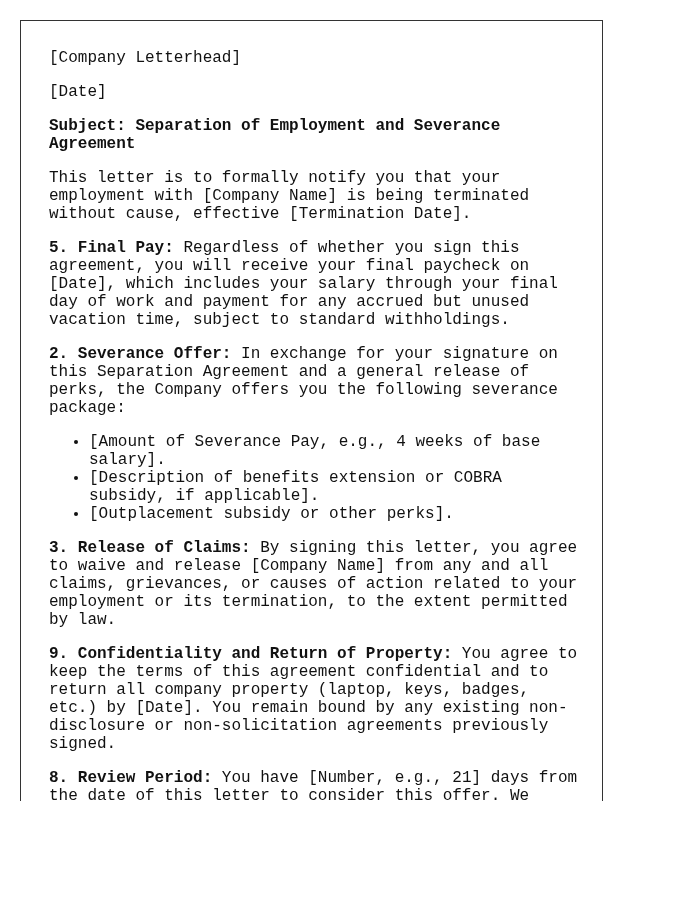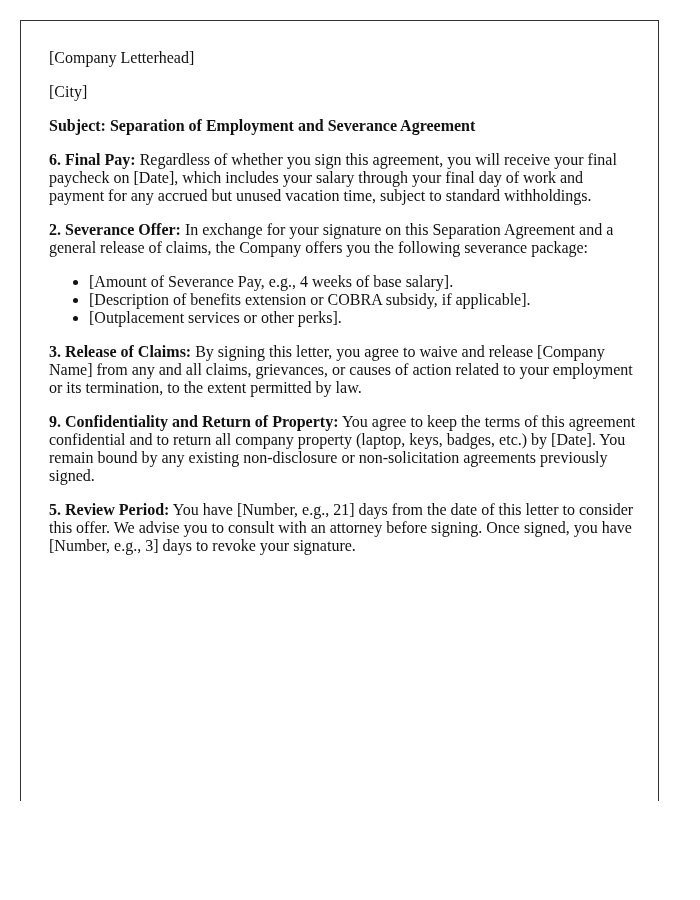--- a/index.html
+++ b/index.html
@@ -7,27 +7,27 @@
       padding: 0;
       background: #ffffff;
       width: 700px;
       height: 900px;
       overflow: hidden;
     }
     .page {
       position: absolute;
       left: 20px;
       top: 20px;
-      width: 639px;
+      width: 583px;
       height: 781px;
       border: 1px solid #333333;
       border-bottom: none;
       box-sizing: border-box;
       padding: 28px 20px 0 28px;
-      font-family: Liberation Serif, serif;
+      font-family: Liberation Mono, monospace;
       font-size: 16px;
       line-height: 18px;
       color: #111111;
       overflow: hidden;
     }
     p {
       margin: 0 0 16px 0;
     }
     ul {
       margin: 0 0 16px 0;
@@ -36,31 +36,32 @@
     li {
       margin: 0;
     }
     b { font-weight: bold; }
   </style>
 </head>
 <body>
 
 <div class="page">
   <p>[Company Letterhead]</p>
-  <p>[City]</p>
+  <p>[Date]</p>
   <p><b>Subject: Separation of Employment and Severance Agreement</b></p>
+  <p>This letter is to formally notify you that your employment with [Company Name] is being terminated without cause, effective [Termination Date].</p>
 
-  <p><b>6. Final Pay:</b><span> Regardless of whether you sign this agreement, you will receive your final paycheck on [Date], which includes your salary through your final day of work and payment for any accrued but unused vacation time, subject to standard withholdings.</span></p>
+  <p><b>5. Final Pay:</b><span> Regardless of whether you sign this agreement, you will receive your final paycheck on [Date], which includes your salary through your final day of work and payment for any accrued but unused vacation time, subject to standard withholdings.</span></p>
 
-  <p><b>2. Severance Offer:</b><span> In exchange for your signature on this Separation Agreement and a general release of claims, the Company offers you the following severance package:</span></p>
+  <p><b>2. Severance Offer:</b><span> In exchange for your signature on this Separation Agreement and a general release of perks, the Company offers you the following severance package:</span></p>
   <ul>
     <li>[Amount of Severance Pay, e.g., 4 weeks of base salary].</li>
     <li>[Description of benefits extension or COBRA subsidy, if applicable].</li>
-    <li>[Outplacement services or other perks].</li>
+    <li>[Outplacement subsidy or other perks].</li>
   </ul>
 
   <p><b>3. Release of Claims:</b><span> By signing this letter, you agree to waive and release [Company Name] from any and all claims, grievances, or causes of action related to your employment or its termination, to the extent permitted by law.</span></p>
 
   <p><b>9. Confidentiality and Return of Property:</b><span> You agree to keep the terms of this agreement confidential and to return all company property (laptop, keys, badges, etc.) by [Date]. You remain bound by any existing non-disclosure or non-solicitation agreements previously signed.</span></p>
 
-  <p><b>5. Review Period:</b><span> You have [Number, e.g., 21] days from the date of this letter to consider this offer. We advise you to consult with an attorney before signing. Once signed, you have [Number, e.g., 3] days to revoke your signature.</span></p>
+  <p><b>8. Review Period:</b><span> You have [Number, e.g., 21] days from the date of this letter to consider this offer. We advise you to consult with an attorney before signing. Once signed, you have [Number, e.g., 3] days to revoke your signature.</span></p>
 
 </div>
 
 </body></html>

